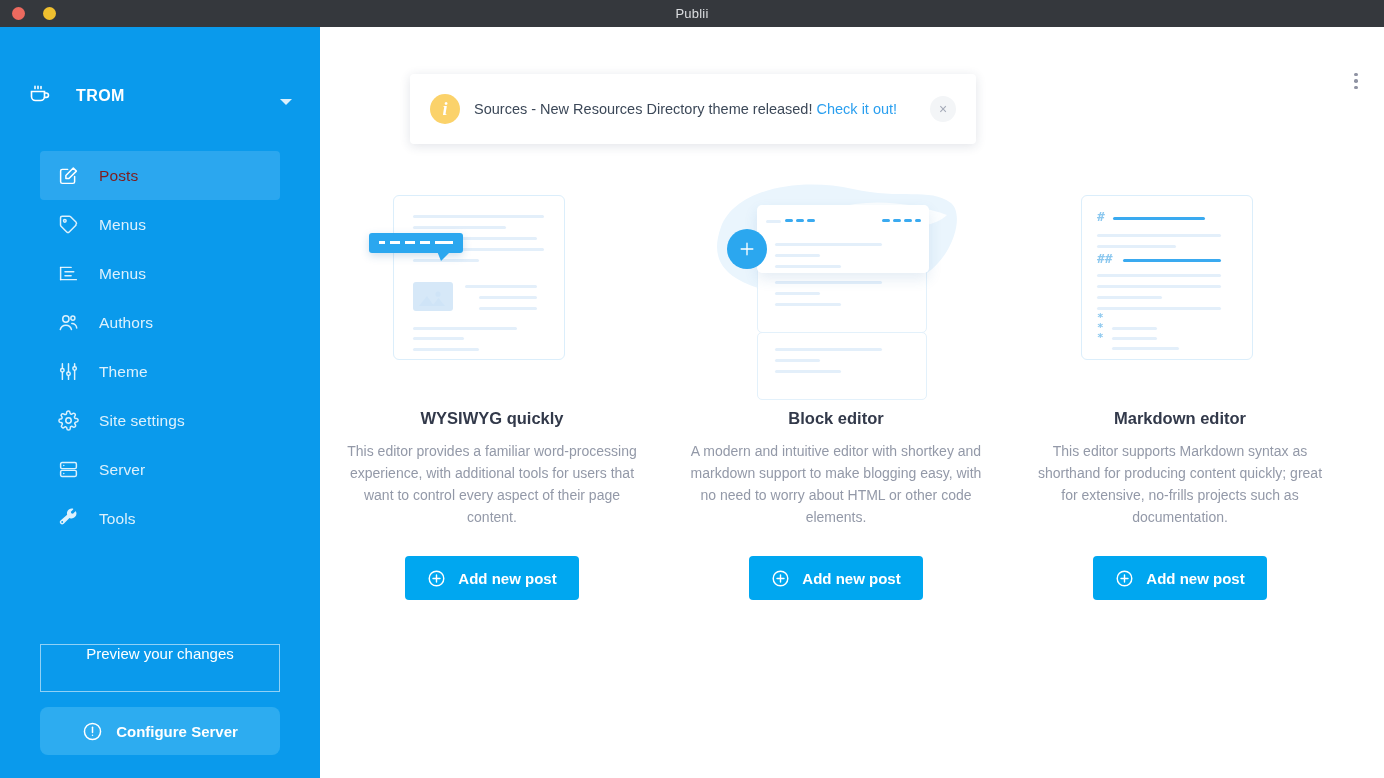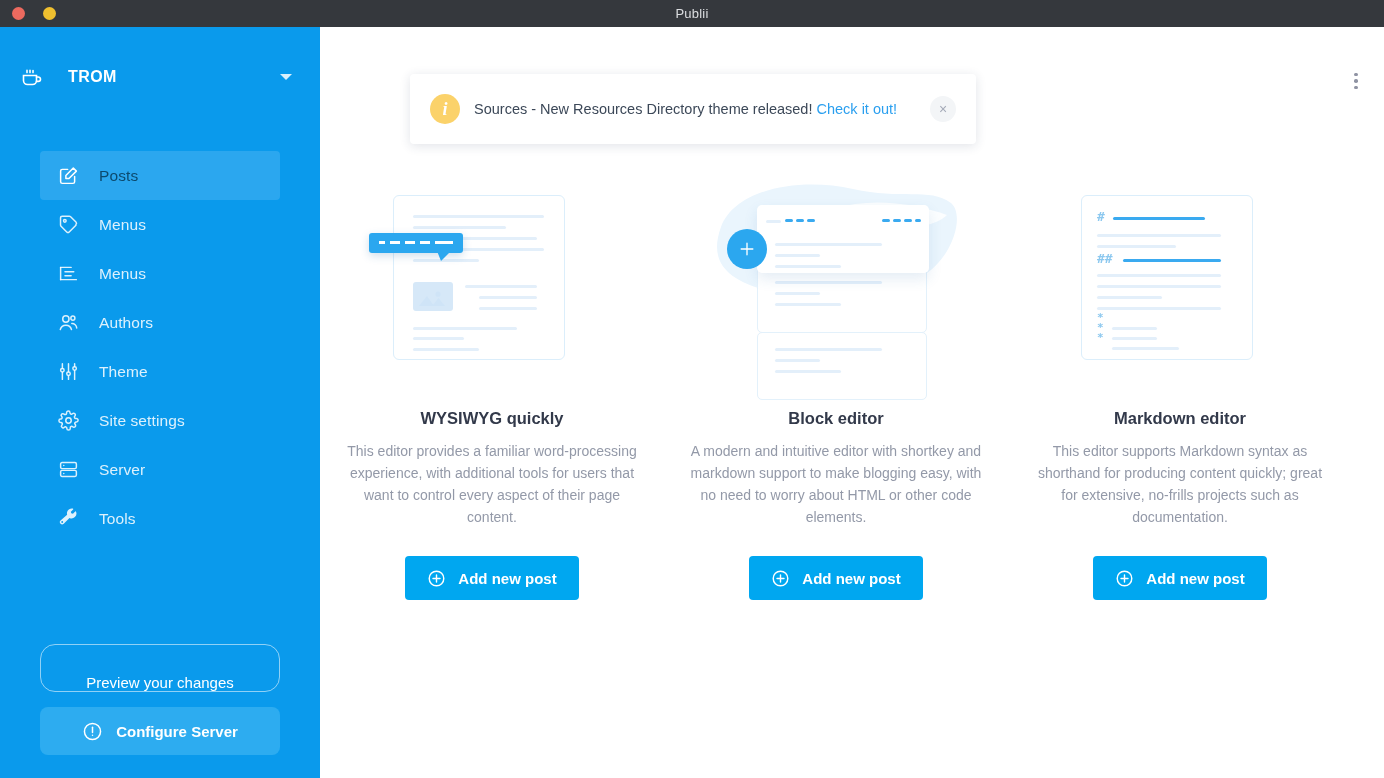--- a/index.html
+++ b/index.html
@@ -44,22 +44,22 @@
     width: 320px; height: 751px;
     background: #0a9aec;
     overflow: hidden;
   }
 
   .site-header {
     position: absolute;
     top: 22px; left: 0;
     width: 320px; height: 56px;
     display: flex;
-    align-items: center;
-    padding: 0 28px 0 20px;
+    align-items: flex-end;
+    padding: 0 28px 0 28px;
     cursor: pointer;
   }
   .site-icon { width: 26px; display: flex; align-items: center; color: #fff; }
   .site-name {
     color: #ffffff;
     font-size: 16px;
     font-weight: 600;
     letter-spacing: .4px;
     margin-left: 22px;
     flex: 1;
@@ -89,32 +89,32 @@
   .nav-icon {
     width: 28px; height: 24px;
     display: flex; align-items: center; justify-content: center;
     flex: none;
   }
   .nav-label {
     margin-left: 17px;
     font-size: 15.5px;
     letter-spacing: .1px;
   }
-  .nav-item.active .nav-label { color: #0c4a6e; }
+  .nav-item.active .nav-label { color: #7f1d1d; }
 
   
   .preview-btn {
     position: absolute;
     left: 40px; bottom: 86px;
     width: 240px; height: 48px;
     border: 1px solid rgba(255,255,255,.55);
-    border-radius: 15px;
+    border-radius: 0;
     color: #ffffff;
     font-size: 15px;
-    display: flex; align-items: flex-end; justify-content: center;
+    display: flex; align-items: flex-start; justify-content: center;
     cursor: pointer;
     background: transparent;
   }
   .configure-btn {
     position: absolute;
     left: 40px; bottom: 23px;
     width: 240px; height: 48px;
     background: #2dacf0;
     border-radius: 8px;
     color: #ffffff;

